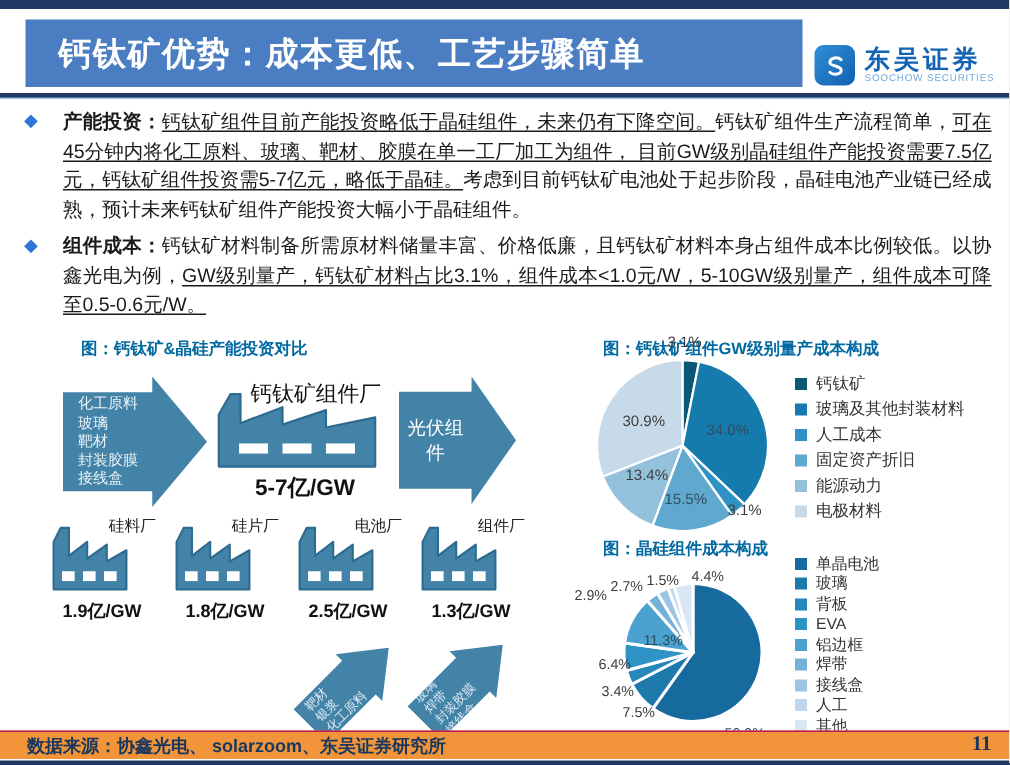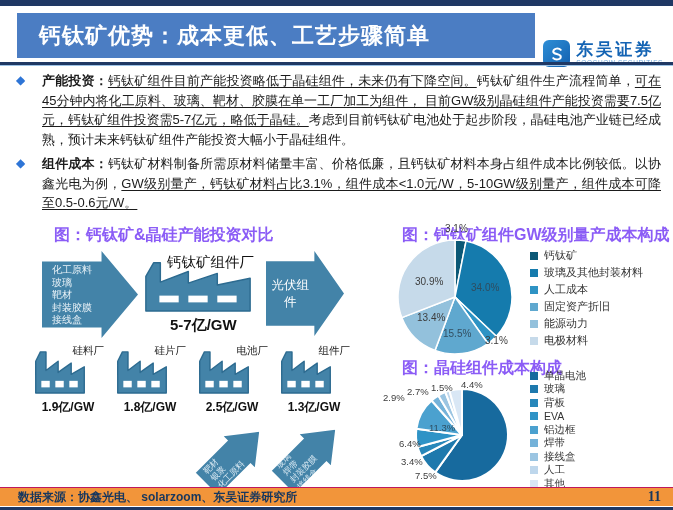--- a/index.html
+++ b/index.html
@@ -2,37 +2,37 @@
 <html><head>
 <meta charset="utf-8">
 <style>
   html,body{margin:0;padding:0;background:#e9e9e9;}
   .slide{position:relative;width:673px;height:510px;background:#ffffff;overflow:hidden;
          font-family:"Liberation Sans","DejaVu Sans",sans-serif;margin:0 auto;}
   .topbar{position:absolute;top:0;left:0;right:0;height:6px;background:#1f3864;}
   .titlebar{position:absolute;left:17px;top:13px;width:518px;height:45px;background:#4b7dc3;
             color:#fff;font-size:22px;font-weight:bold;line-height:45px;padding-left:22px;
             box-sizing:border-box;letter-spacing:1px;white-space:nowrap;}
-  .logo{position:absolute;right:10px;top:40px;display:flex;align-items:center;gap:6px;}
+  .logo{position:absolute;right:10px;top:30px;display:flex;align-items:center;gap:6px;}
   .logo-icon{width:27px;height:27px;border-radius:6px;background:linear-gradient(135deg,#2f8fd6,#1260b0);
              display:flex;align-items:center;justify-content:center;}
   .logo-col{display:flex;flex-direction:column;line-height:1;}
   .logo-cn{font-size:17px;font-weight:bold;color:#1464b4;letter-spacing:2.5px;}
   .logo-en{font-size:6.5px;color:#74a9da;letter-spacing:.6px;margin-top:2px;}
   .hrule{position:absolute;top:62px;left:0;right:0;height:3px;background:#1f3864;border-bottom:1px solid #9dc3e6;}
 
   .body{position:absolute;left:16px;top:71px;width:645px;}
   .bullet{display:flex;margin-bottom:5px;}
   .bullet .mk{width:26px;flex:0 0 26px;color:#2e75d6;font-size:12px;padding-top:2px;}
   .bullet .tx{flex:1;font-size:13px;line-height:1.5;color:#1b1b1b;text-align:justify;}
   .seg.bold{font-weight:bold;}
   .seg.underline{text-decoration:underline;text-underline-offset:2px;}
 
   
-  .figtitle{position:absolute;font-size:16px;font-weight:bold;color:#8b5cf6;white-space:nowrap;padding-left:24px;}
+  .figtitle{position:absolute;font-size:11px;font-weight:bold;color:#0369a1;white-space:nowrap;padding-left:24px;}
   #figL-title{left:30px;top:225px;}
   .blockarrow{background:#4383a8;clip-path:polygon(0 12%,62% 12%,62% 0,100% 50%,62% 100%,62% 88%,0 88%);}
   #arrow-in{position:absolute;left:42px;top:251px;width:96px;height:87px;}
   #arrow-in .ln{font-size:10px;line-height:12.6px;color:#eaf3f8;}
   #arrow-in .lines{padding:13px 0 0 10px;}
   #bigfactory{position:absolute;left:137px;top:257px;width:122px;height:56px;}
   #bf-label{position:absolute;left:167px;top:253px;font-size:14.5px;font-weight:normal;color:#111;white-space:nowrap;}
   #bf-value{position:absolute;left:170px;top:316px;font-size:15px;font-weight:bold;color:#111;}
   #arrow-out{position:absolute;left:266px;top:251px;width:78px;height:85px;display:flex;align-items:center;}
   #arrow-out .outlbl{width:62%;text-align:center;color:#fff;font-size:12.5px;}

